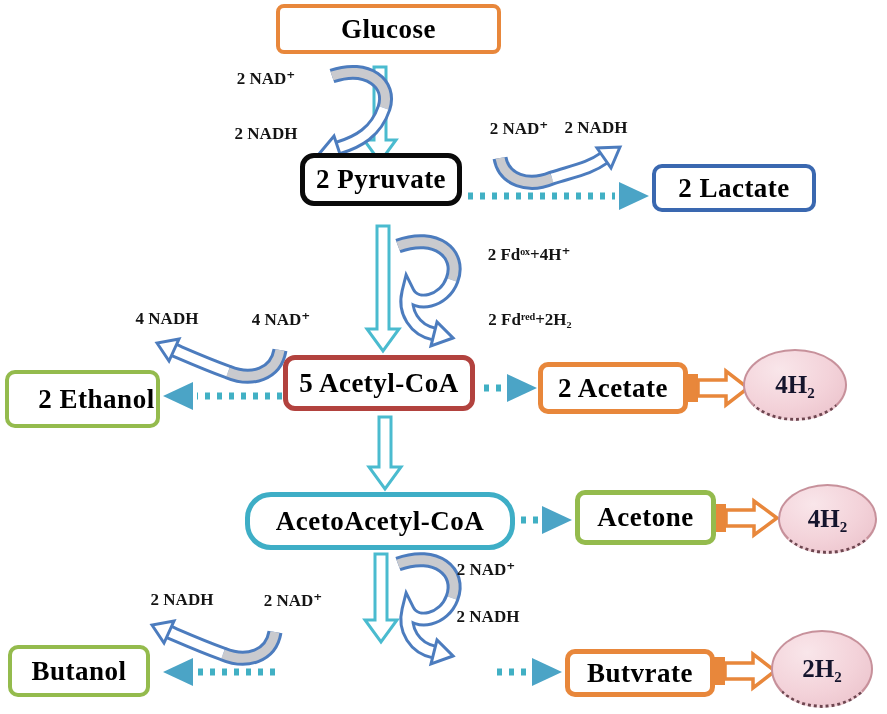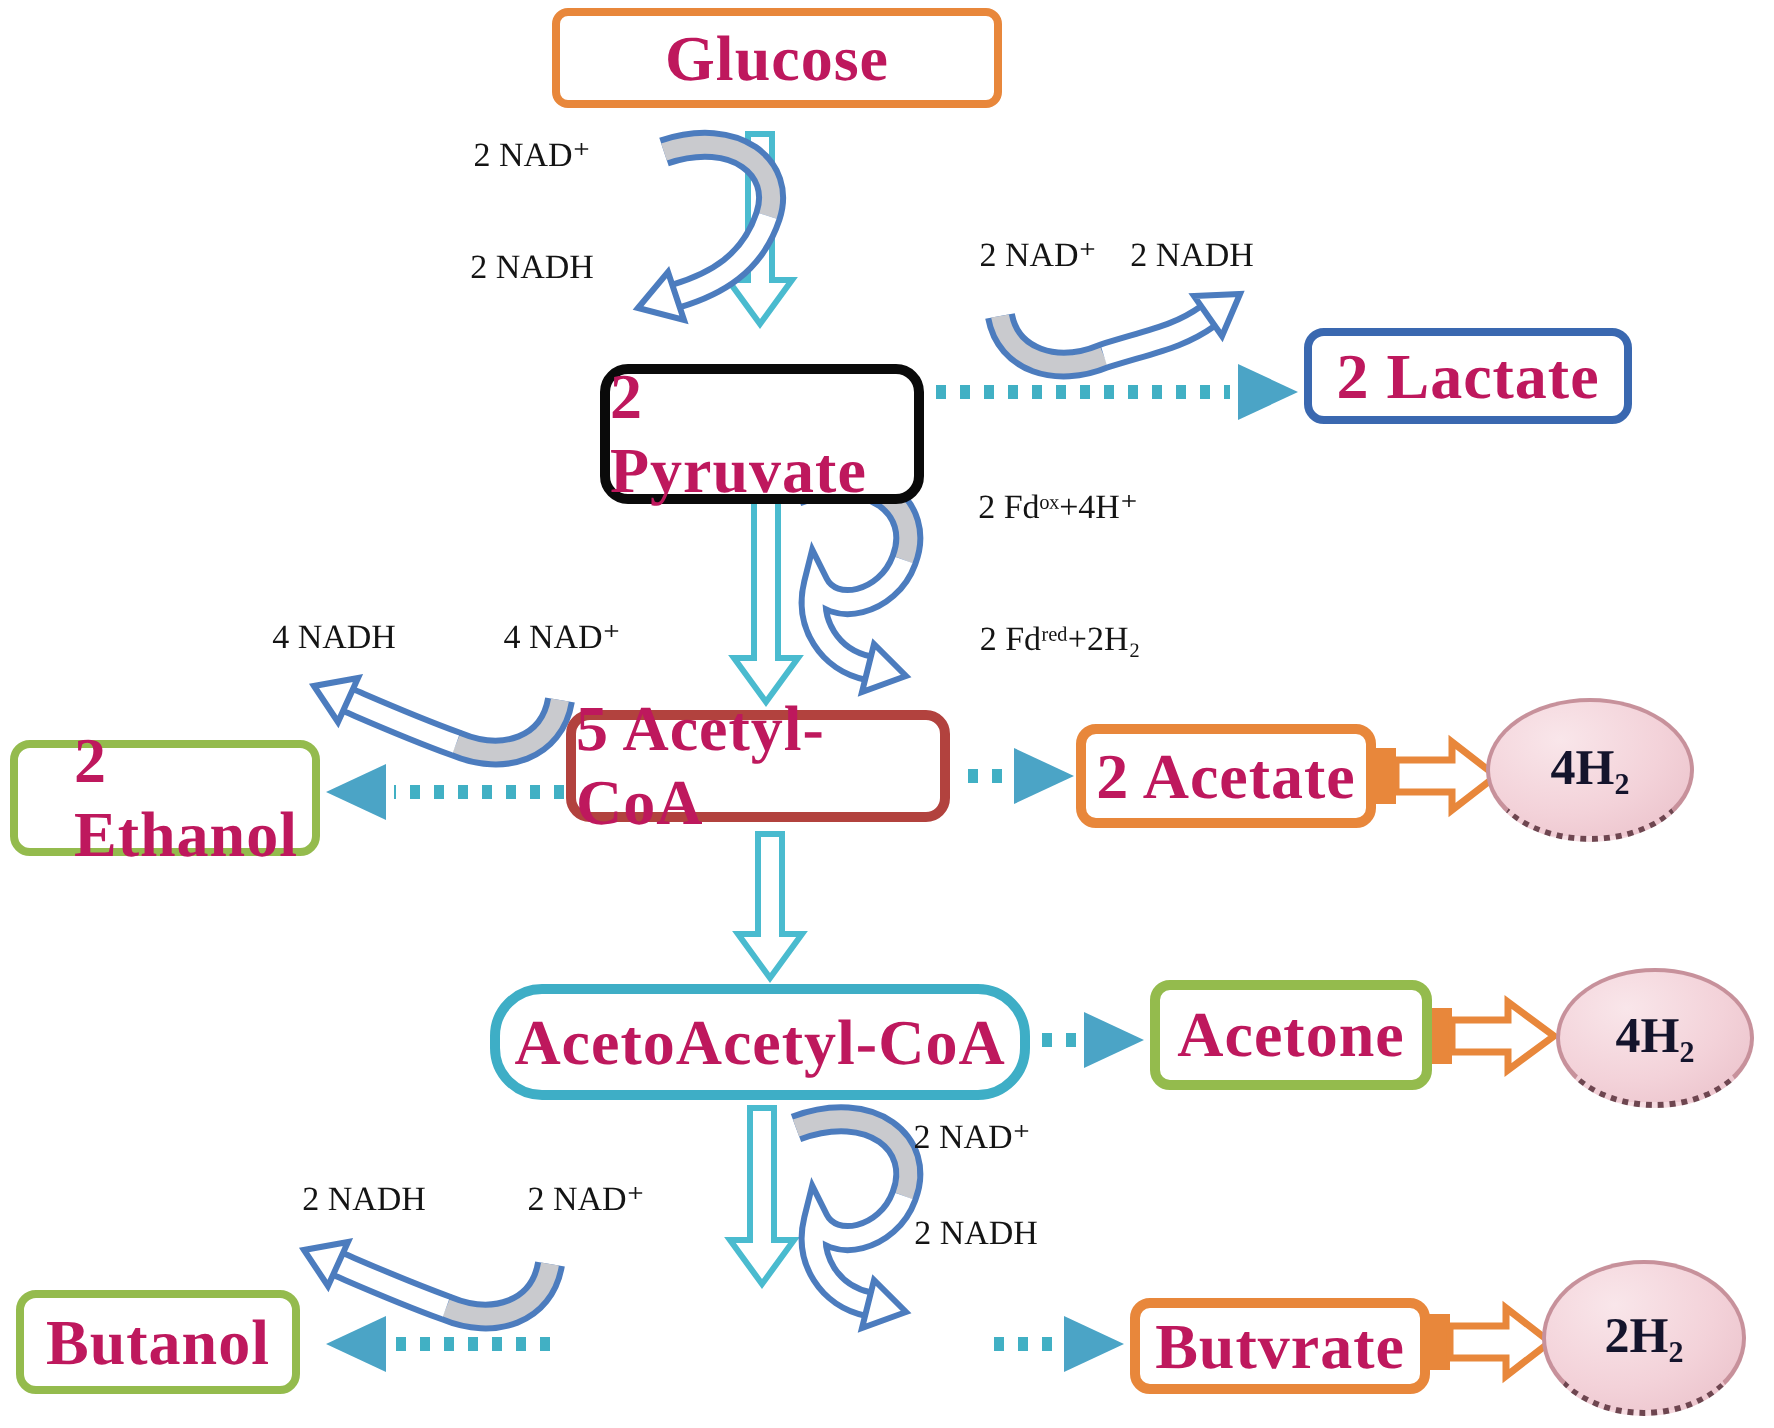--- a/index.html
+++ b/index.html
@@ -4,26 +4,26 @@
 <style>
   html,body{margin:0;padding:0;background:#fff;}
   .canvas{
     position:relative;width:887px;height:714px;background:#fff;overflow:hidden;
     font-family:"Liberation Serif","DejaVu Serif",serif;
   }
   .arrow-layer{position:absolute;left:0;top:0;width:887px;height:714px;}
   .node{
     position:absolute;box-sizing:border-box;background:#fff;
     display:flex;align-items:center;justify-content:center;
-    font-weight:bold;font-size:32px;color:#be185d;letter-spacing:.5px;
+    font-weight:bold;font-size:27px;color:#000000;letter-spacing:.5px;
     z-index:2;
   }
   .cof{
     position:absolute;transform:translate(-50%,-50%);
-    font-weight:normal;font-size:17px;color:#141414;white-space:nowrap;z-index:3;
+    font-weight:bold;font-size:17px;color:#141414;white-space:nowrap;z-index:3;
   }
   .h2{
     position:absolute;box-sizing:border-box;border-radius:50%;
     background:radial-gradient(ellipse at 35% 28%,#F9E6EA 0%,#F3D2D9 55%,#E9BFC8 100%);
     border:2px solid #C7919B;border-bottom:3px dotted #6E4650;
     display:flex;align-items:center;justify-content:center;
     font-weight:bold;font-size:25px;color:#14142C;z-index:2;
   }
   
   .b-orange{border:5px solid #E8873B;border-radius:10px;}
@@ -125,21 +125,21 @@
     </g>
     <g fill="none" stroke-linecap="butt">
       <path d="M 275 632 C 271 656, 247 664, 223 654 C 201 646, 183 638, 169 632" stroke="#4C7CBE" stroke-width="15"></path>
       <path d="M 275 632 C 271 656, 247 664, 223 654" stroke="#C9CACE" stroke-width="9"></path>
       <path d="M 223 654 C 201 646, 183 638, 169 632" stroke="#FFFFFF" stroke-width="9"></path>
       <polygon points="152,625 164,643 174,621" fill="#FFFFFF" stroke="#4C7CBE" stroke-width="3"></polygon>
     </g>
   </svg>
 
   <div class="node b-orange-thin" style="left:276px;top:4px;width:225px;height:50px;">Glucose</div>
-  <div class="node b-black" style="left:300px;top:182px;width:162px;height:70px;">2 Pyruvate</div>
+  <div class="node b-black" style="left:300px;top:153px;width:162px;height:53px;">2 Pyruvate</div>
   <div class="node b-blue" style="left:652px;top:164px;width:164px;height:48px;">2 Lactate</div>
   <div class="node b-red" style="left:283px;top:355px;width:192px;height:56px;">5 Acetyl-CoA</div>
   <div class="node b-green-thin" style="left:5px;top:370px;width:155px;height:58px;padding-left:28px;">2 Ethanol</div>
   <div class="node b-orange" style="left:538px;top:362px;width:150px;height:52px;">2 Acetate</div>
   <div class="node b-teal" style="left:245px;top:492px;width:270px;height:58px;">AcetoAcetyl-CoA</div>
   <div class="node b-green" style="left:575px;top:490px;width:141px;height:55px;">Acetone</div>
   <div class="node b-green-thin" style="left:8px;top:645px;width:142px;height:52px;">Butanol</div>
   <div class="node b-orange" style="left:565px;top:649px;width:150px;height:48px;">Butvrate</div>
 
   <div class="h2" style="left:743px;top:349px;width:104px;height:72px;">4H₂</div>

